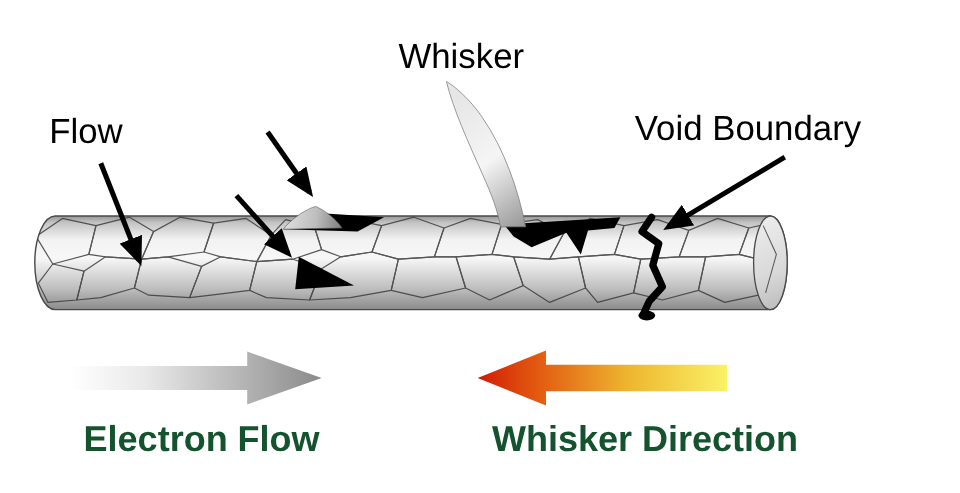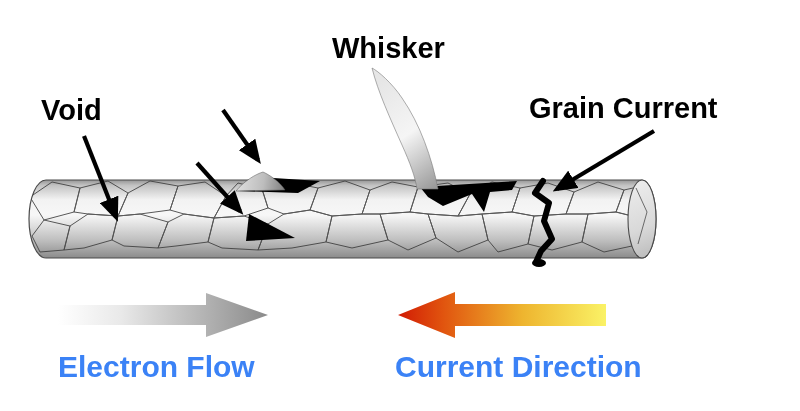--- a/index.html
+++ b/index.html
@@ -2,26 +2,26 @@
 <html><head>
 <meta charset="utf-8">
 <style>
   html,body{margin:0;padding:0;background:#ffffff;}
   .stage{
     position:relative;width:800px;height:411px;background:#ffffff;overflow:hidden;
     font-family:"Liberation Sans","DejaVu Sans",sans-serif;
   }
   .stage svg{position:absolute;left:0;top:0;}
   .lbl{
-    position:absolute;font-weight:bold;color:#000;font-size:29px;line-height:1.0;
+    position:absolute;font-weight:normal;color:#000;font-size:29px;line-height:1.0;
     white-space:nowrap;letter-spacing:0px;
   }
   .flow-lbl{
-    position:absolute;font-weight:bold;color:#3b82f6;font-size:30px;line-height:1.0;
-    white-space:nowrap;
+    position:absolute;font-weight:bold;color:#14532d;font-size:30px;line-height:1.0;
+    text-align:center;white-space:nowrap;
   }
 </style>
 </head>
 <body>
 
 <div class="stage">
 
   <svg width="800" height="411" viewBox="0 0 800 411">
     <defs>
       <linearGradient id="wireGrad" gradientUnits="userSpaceOnUse" x1="0" y1="180" x2="0" y2="258">
@@ -120,20 +120,20 @@
       <line x1="197" y1="163" x2="240" y2="211" marker-end="url(#ahead)"></line>
       <line x1="223" y1="110" x2="258" y2="160" marker-end="url(#ahead)"></line>
       <line x1="654" y1="131" x2="557" y2="189" marker-end="url(#ahead)"></line>
     </g>
 
     <polygon points="58,305 206,305 206,293 268,315 206,337 206,325 58,325" fill="url(#eGrad)"></polygon>
 
     <polygon points="606,304 455,304 455,292 398,315 455,338 455,326 606,326" fill="url(#cGrad)"></polygon>
   </svg>
 
-  <div class="lbl" style="left:41px;top:96px;">Void</div>
+  <div class="lbl" style="left:41px;top:96px;">Flow</div>
   <div class="lbl" style="left:332px;top:34px;">Whisker</div>
-  <div class="lbl" style="left:529px;top:94px;">Grain Current</div>
+  <div class="lbl" style="left:529px;top:94px;">Void Boundary</div>
 
   <div class="flow-lbl" style="left:58px;top:352px;width:220px;">Electron Flow</div>
-  <div class="flow-lbl" style="left:395px;top:352px;width:285px;">Current Direction</div>
+  <div class="flow-lbl" style="left:395px;top:352px;width:285px;">Whisker Direction</div>
 
 </div>
 
 </body></html>

